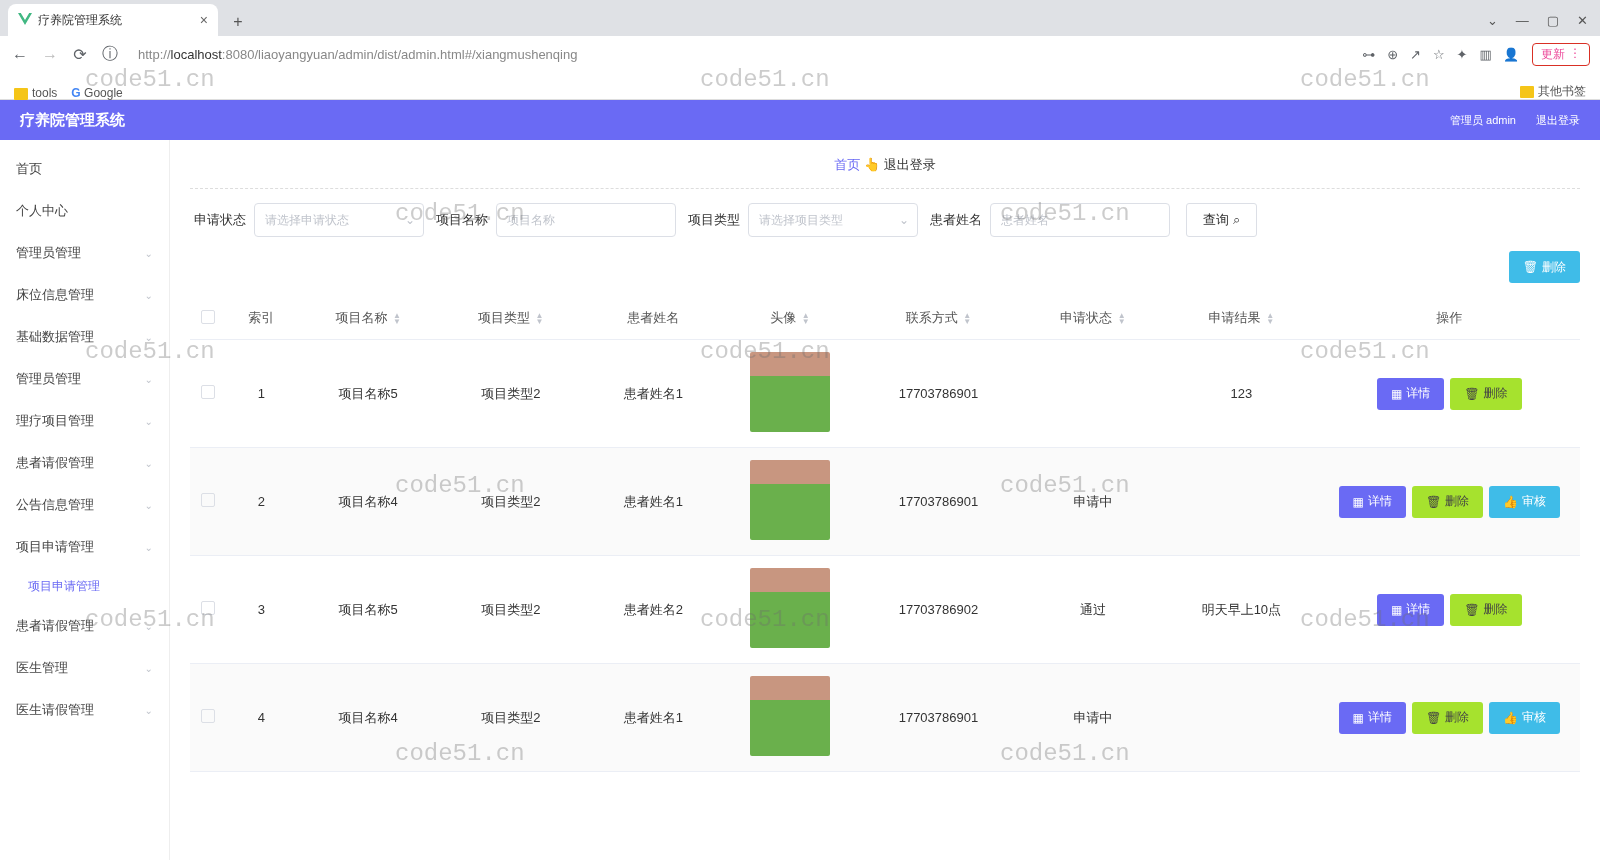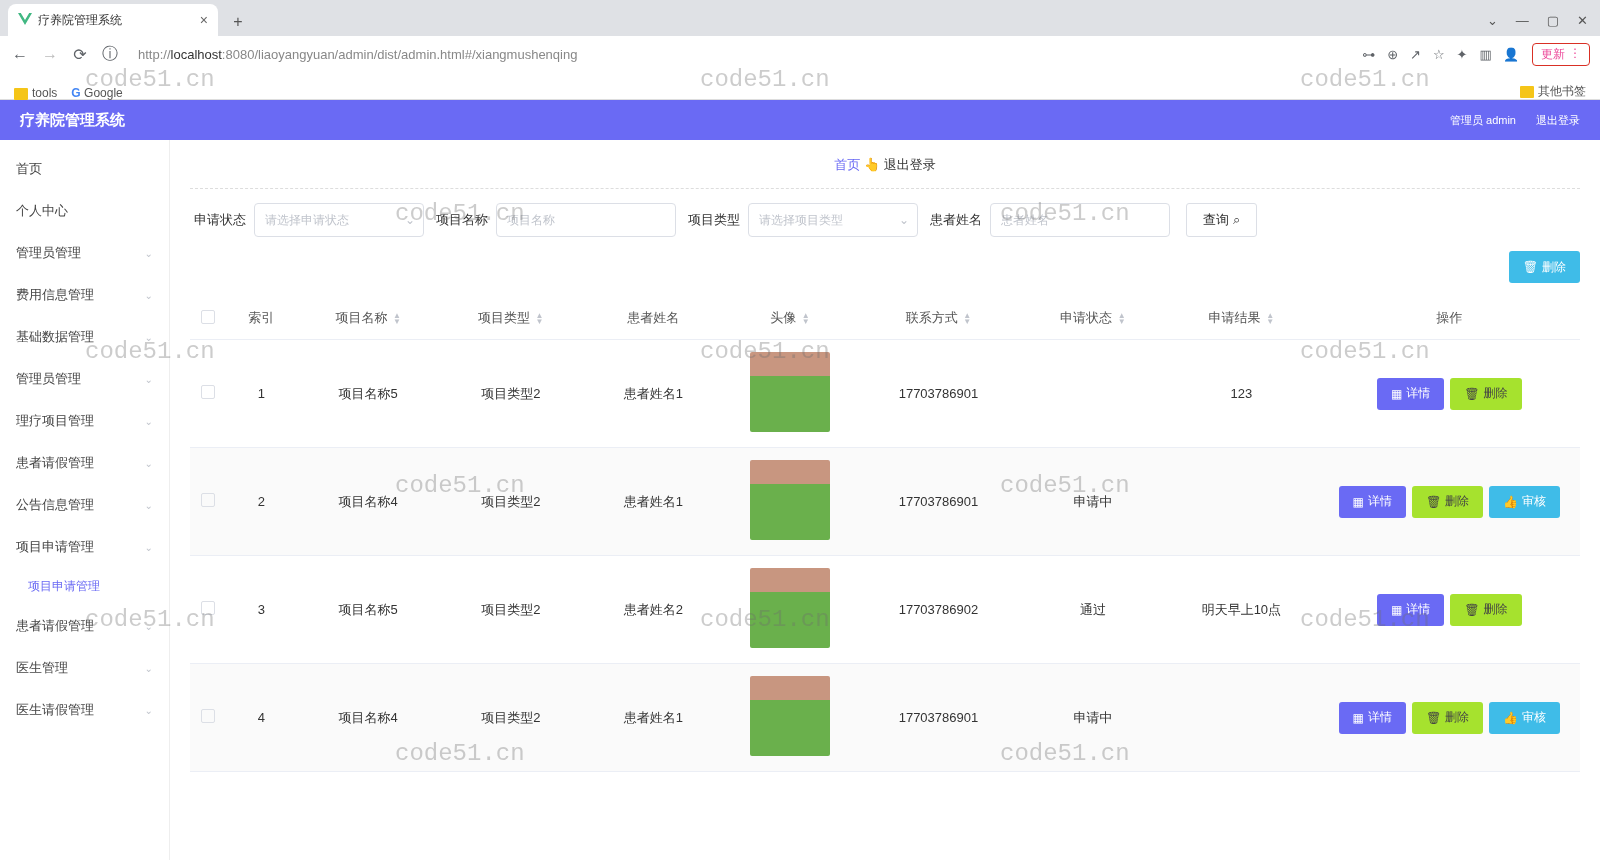--- a/index.html
+++ b/index.html
@@ -113,21 +113,21 @@
         <span>首页</span>
       </div>
       <div class="side-item">
         <span>个人中心</span>
       </div>
       <div class="side-item">
         <span>管理员管理</span>
         <span class="chev">⌄</span>
       </div>
       <div class="side-item">
-        <span>费用信息管理</span>
+        <span>床位信息管理</span>
         <span class="chev">⌄</span>
       </div>
       <div class="side-item">
         <span>基础数据管理</span>
         <span class="chev">⌄</span>
       </div>
       <div class="side-item">
         <span>管理员管理</span>
         <span class="chev">⌄</span>
       </div>

